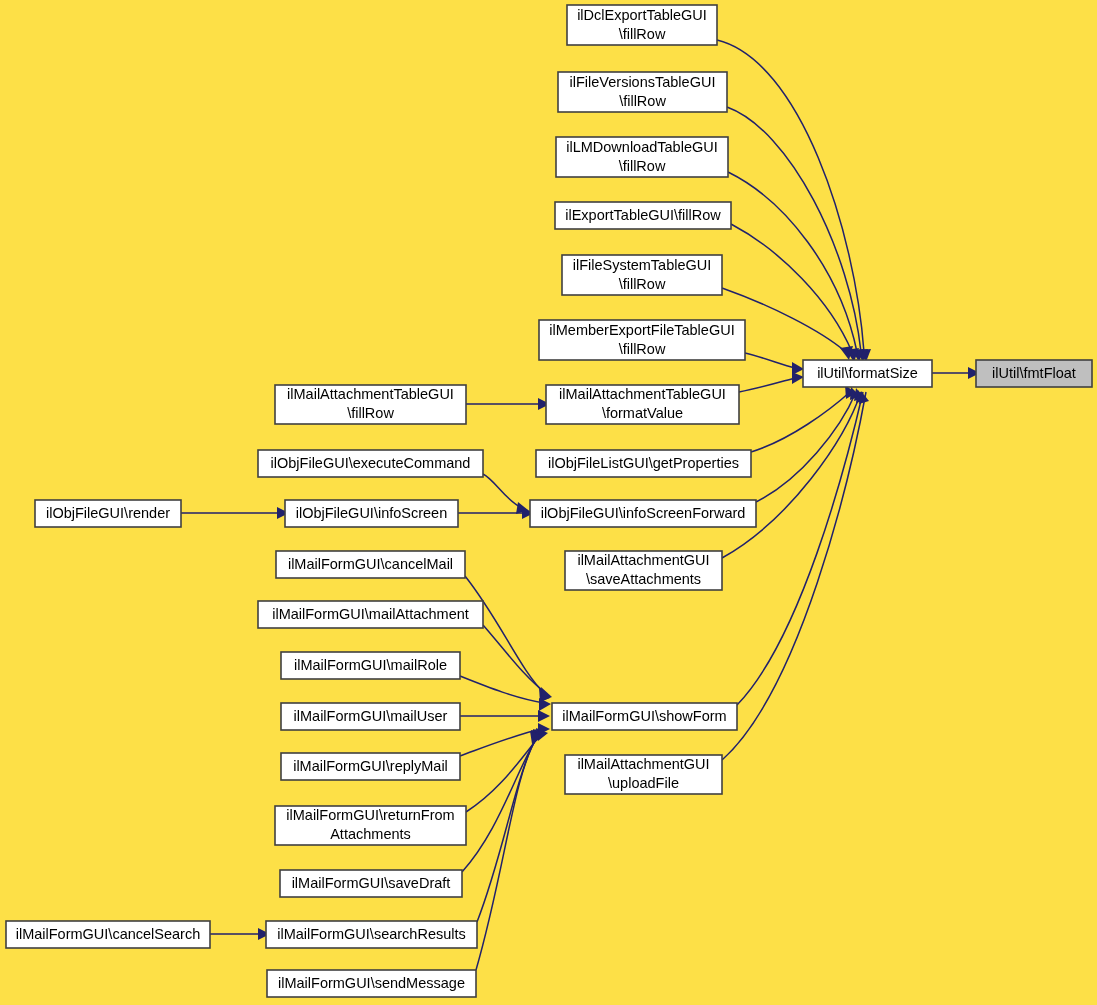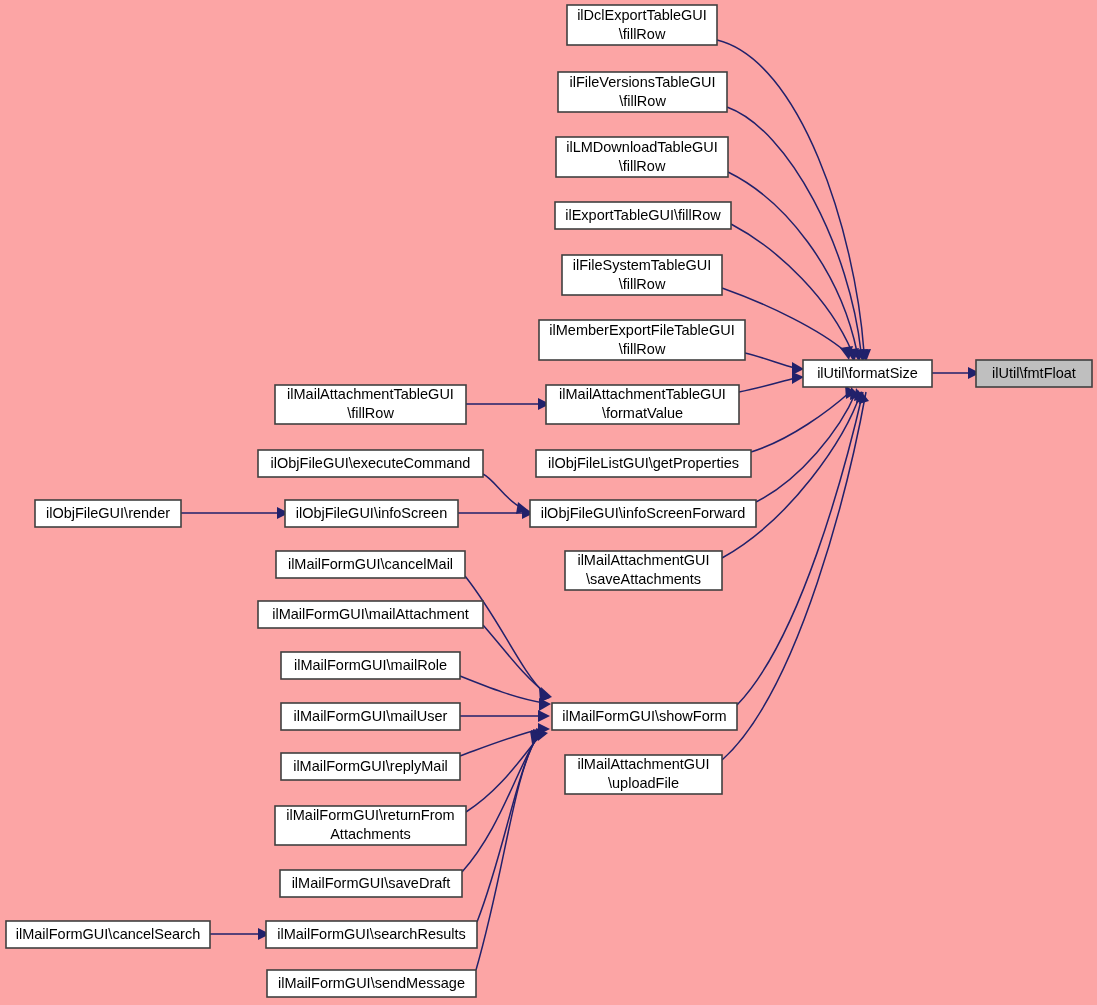--- a/index.html
+++ b/index.html
@@ -4,21 +4,21 @@
 <style>
   html, body {
     margin: 0;
     padding: 0;
     background: #ffffff;
   }
   #graph-root {
     position: relative;
     width: 1097px;
     height: 1005px;
-    background: #fca5a5;
+    background: #fde047;
     font-family: "Liberation Sans", sans-serif;
     overflow: hidden;
   }
   svg#callgraph {
     display: block;
     width: 1097px;
     height: 1005px;
   }
   .node-box {
     fill: #ffffff;

